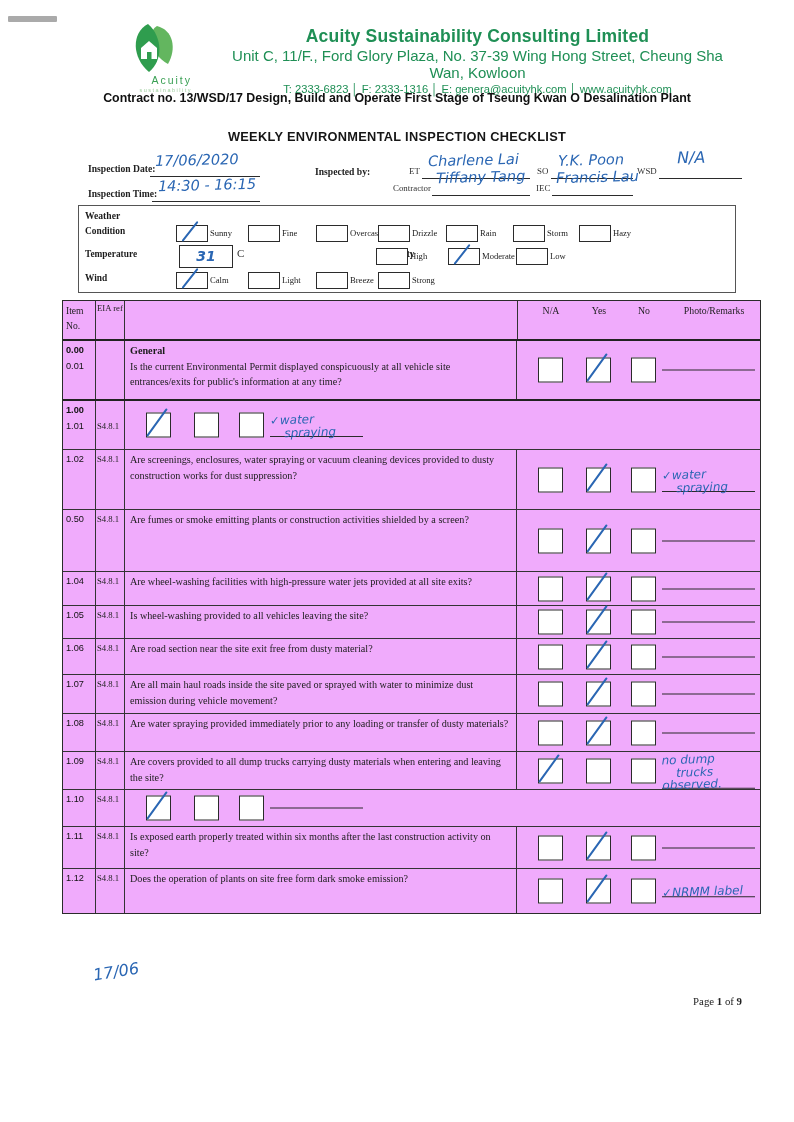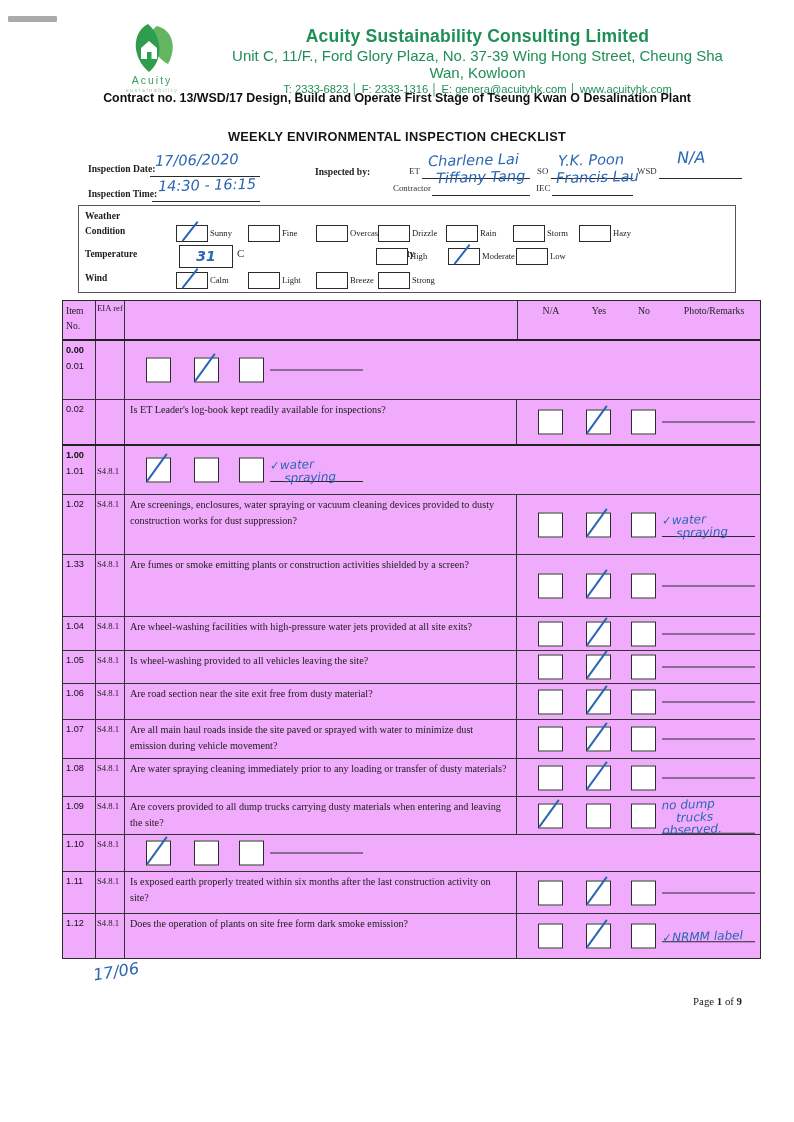--- a/index.html
+++ b/index.html
@@ -3,21 +3,21 @@
 <meta charset="utf-8">
 <style>
   html,body { margin:0; padding:0; background:#e8e8e8; }
   .page { position:relative; width:794px; height:1122px; background:#ffffff; margin:0 auto;
           font-family:"Liberation Serif",serif; color:#1c1c1c; overflow:hidden; }
 
   
   .artifact { position:absolute; left:8px; top:16px; width:49px; height:6px; background:#9b9b9b; border-radius:1px; opacity:.85; }
 
   
-  .logo { position:absolute; left:112px; top:22px; width:80px; text-align:center; }
+  .logo { position:absolute; left:112px; top:22px; width:80px; text-align:right; }
   .logo svg { display:block; margin:0 auto; }
   .logo-brand { font-family:"Liberation Sans",sans-serif; color:#3aa054; font-size:10.5px; letter-spacing:2px; margin-top:-2px; }
   .logo-sub { font-family:"Liberation Sans",sans-serif; color:#9fcf9f; font-size:5.5px; letter-spacing:1.5px; margin-top:1px; }
   .hdr-right { position:absolute; left:215px; top:26px; width:525px; text-align:center; font-family:"Liberation Sans",sans-serif; color:#1f8f55; }
   .company { font-size:17.5px; font-weight:bold; letter-spacing:.2px; }
   .addr { font-size:15px; }
   .contact { font-size:11.2px; margin-top:2px; }
   .contract { position:absolute; left:0; top:91px; width:794px; text-align:center;
               font-family:"Liberation Sans",sans-serif; font-size:12.4px; font-weight:bold; color:#101010; }
   .doc-title { position:absolute; left:0; top:129px; width:794px; text-align:center;
@@ -188,40 +188,23 @@
     <div>
         <div class="trow sec first" style="height: 58px;">
           <div class="c-item">
             <span class="ln b">0.00</span>
             <span class="ln">0.01</span>
           </div>
           <div class="c-eia">
             <span class="ln">&nbsp;</span>
             <span class="ln">&nbsp;</span>
           </div>
-          <div class="c-ans">
-            <span class="cb cb1"></span>
-            <span class="cb cb2">
-              <span class="tick t-box"></span>
-            </span>
-            <span class="cb cb3"></span>
-            <div class="rm">
-              <div class="rm-line"></div>
-            </div>
-          </div>
-        </div>
-        <div class="trow" style="height: 44px;">
-          <div class="c-item">
-            <span class="ln">0.02</span>
-          </div>
-          <div class="c-eia">
-            <span class="ln">&nbsp;</span>
-          </div>
-          <div class="c-q">
-            <div>Is ET Leader's log-book kept readily available for inspections?</div>
+          <div class="c-q">
+            <div class="q-sec">General</div>
+            <div>Is the current Environmental Permit displayed conspicuously at all vehicle site entrances/exits for public's information at any time?</div>
           </div>
           <div class="c-ans">
             <span class="cb cb1"></span>
             <span class="cb cb2">
               <span class="tick t-box"></span>
             </span>
             <span class="cb cb3"></span>
             <div class="rm">
               <div class="rm-line"></div>
             </div>
@@ -265,21 +248,21 @@
             </span>
             <span class="cb cb3"></span>
             <div class="rm">
               <div class="rm-hand"><span>✓water</span><br><span class="ind">spraying</span></div>
               <div class="rm-line"></div>
             </div>
           </div>
         </div>
         <div class="trow" style="height: 61px;">
           <div class="c-item">
-            <span class="ln">1.33</span>
+            <span class="ln">0.50</span>
           </div>
           <div class="c-eia">
             <span class="ln">S4.8.1</span>
           </div>
           <div class="c-q">
             <div>Are fumes or smoke emitting plants or construction activities shielded by a screen?</div>
           </div>
           <div class="c-ans">
             <span class="cb cb1"></span>
             <span class="cb cb2">
@@ -376,21 +359,21 @@
           </div>
         </div>
         <div class="trow" style="height: 37px;">
           <div class="c-item">
             <span class="ln">1.08</span>
           </div>
           <div class="c-eia">
             <span class="ln">S4.8.1</span>
           </div>
           <div class="c-q">
-            <div>Are water spraying cleaning immediately prior to any loading or transfer of dusty materials?</div>
+            <div>Are water spraying provided immediately prior to any loading or transfer of dusty materials?</div>
           </div>
           <div class="c-ans">
             <span class="cb cb1"></span>
             <span class="cb cb2">
               <span class="tick t-box"></span>
             </span>
             <span class="cb cb3"></span>
             <div class="rm">
               <div class="rm-line"></div>
             </div>

